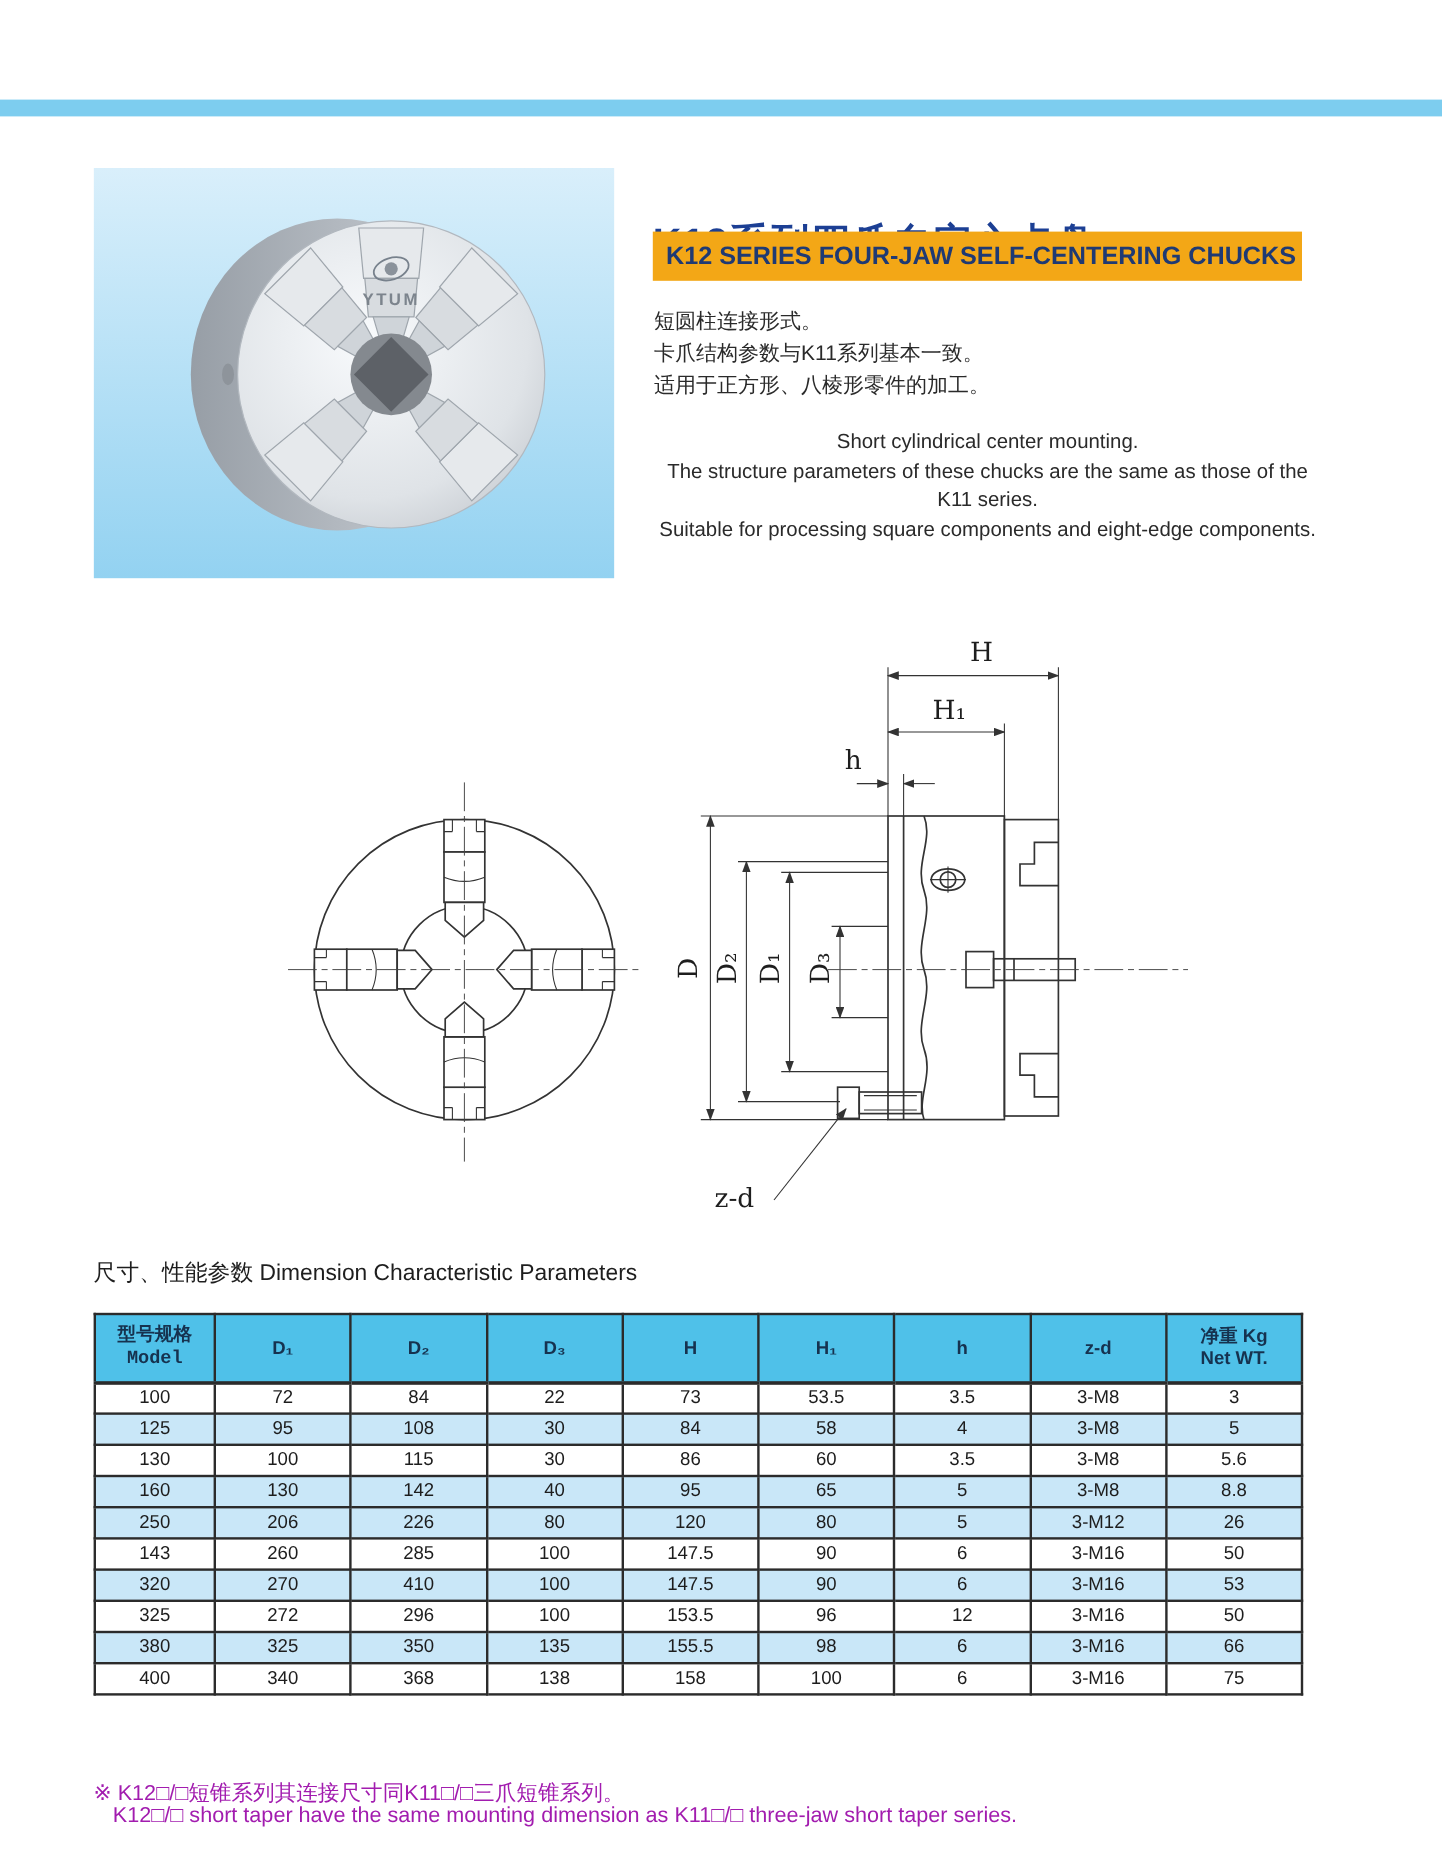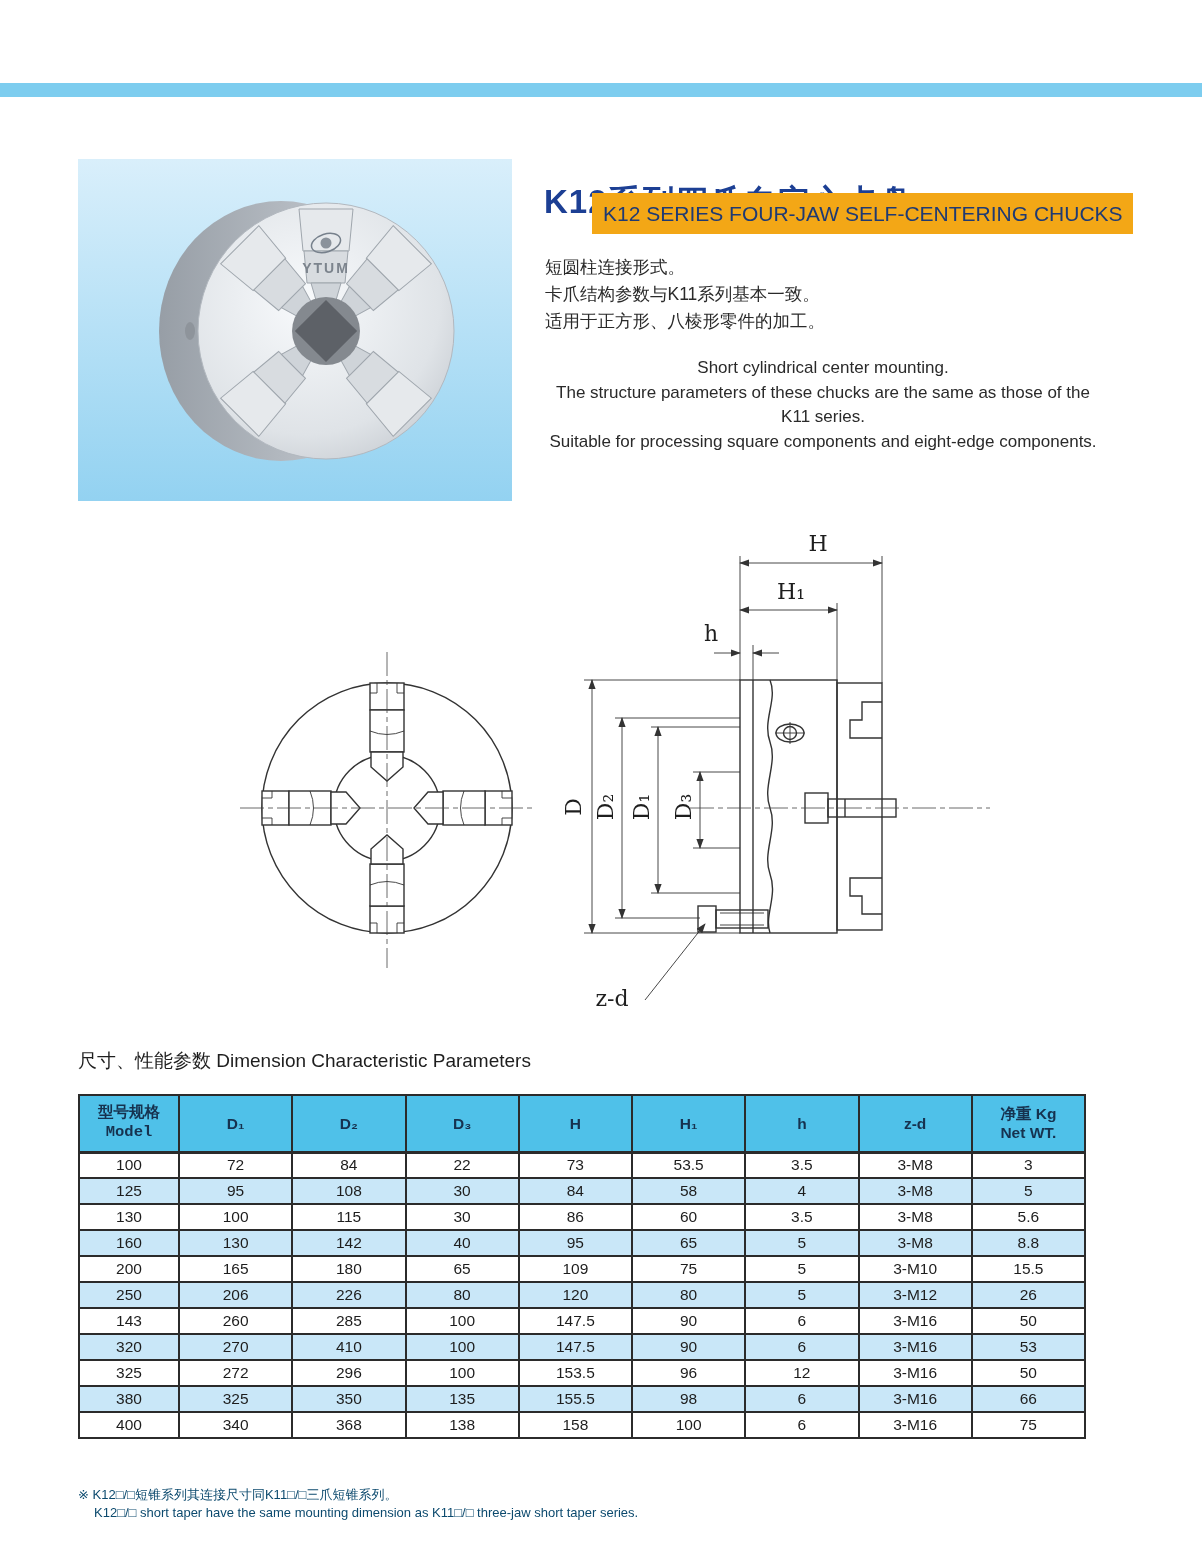--- a/index.html
+++ b/index.html
@@ -2,28 +2,28 @@
 <html><head>
 <meta charset="utf-8">
 <style>
   * { margin:0; padding:0; box-sizing:border-box; }
   html,body { background:#ffffff; }
   body { font-family:"Liberation Sans","DejaVu Sans",sans-serif; }
   .page { position:relative; width:1202px; height:1558px; background:#fff; overflow:hidden; }
 
   .top-strip { position:absolute; left:0; top:83px; width:1202px; height:14px; }
 
-  .photo-box { position:absolute; left:78px; top:159px; width:434px; height:342px; }
+  .photo-box { position:absolute; left:78px; top:140px; width:434px; height:342px; }
   .photo-box svg { display:block; }
 
   .title-zh { position:absolute; left:544px; top:136px; width:545px;
               font-size:33px; font-weight:bold; letter-spacing:1px;margin-top:44px; }
   .title-en-bar { position:absolute; left:544px; top:193px; width:541px; height:41px;
                   display:flex; align-items:center; padding-left:11px;
-                  font-size:21px; font-weight:normal;margin-left:48px; }
+                  font-size:21px; font-weight:bold; }
 
   .desc-zh { position:absolute; left:545px; top:254px; width:560px;
              font-size:17.5px; line-height:27px; color:#2a2a2a; white-space:pre-line; }
   .desc-en { position:absolute; left:545px; top:356px; width:556px;
              font-size:17px; line-height:24.5px; color:#2a2a2a; white-space:pre-line;text-align:center; }
 
   .front-view { position:absolute; left:225px; top:640px; width:330px; height:335px; }
   .side-view  { position:absolute; left:555px; top:515px; width:445px; height:530px; }
 
   .ln   { stroke:#333; stroke-width:1.4; fill:none; }
@@ -40,22 +40,22 @@
                color:#1d1d1d; }
   table.spec th { background:#4fc1e9; color:#16324f; font-weight:600; height:57px;
                   border:2px solid #2b2b2b; border-bottom-width:3px;
                   font-size:15.5px; line-height:1.25; white-space:pre-line; padding:2px 0;
                   text-align:center; }
   table.spec th:first-child { width:100px;font-family:Liberation Mono, monospace; }
   table.spec td { text-align:center; height:26px; font-size:15.5px;
                   border:2px solid #2b2b2b; padding:0; background:#fff; }
   table.spec tr.alt td { background:#c9e7f8; }
 
-  .footnote { position:absolute; left:78px; top:1486px; font-size:13px;
-              line-height:17.5px; color:#0c4a6e; }
+  .footnote { position:absolute; left:78px; top:1486px; font-size:18px;
+              line-height:17.5px; color:#a21caf; }
   .footnote .fn-en { padding-left:16px; }
 </style>
 </head>
 <body>
 
 <div class="page">
 
   <div class="top-strip" style="background: rgb(125, 205, 239);"></div>
 
   <div class="photo-box">
@@ -250,31 +250,20 @@
             <td>160</td>
             <td>130</td>
             <td>142</td>
             <td>40</td>
             <td>95</td>
             <td>65</td>
             <td>5</td>
             <td>3-M8</td>
             <td>8.8</td>
           </tr>
-          <tr>
-            <td>200</td>
-            <td>165</td>
-            <td>180</td>
-            <td>65</td>
-            <td>109</td>
-            <td>75</td>
-            <td>5</td>
-            <td>3-M10</td>
-            <td>15.5</td>
-          </tr>
           <tr class="alt">
             <td>250</td>
             <td>206</td>
             <td>226</td>
             <td>80</td>
             <td>120</td>
             <td>80</td>
             <td>5</td>
             <td>3-M12</td>
             <td>26</td>

